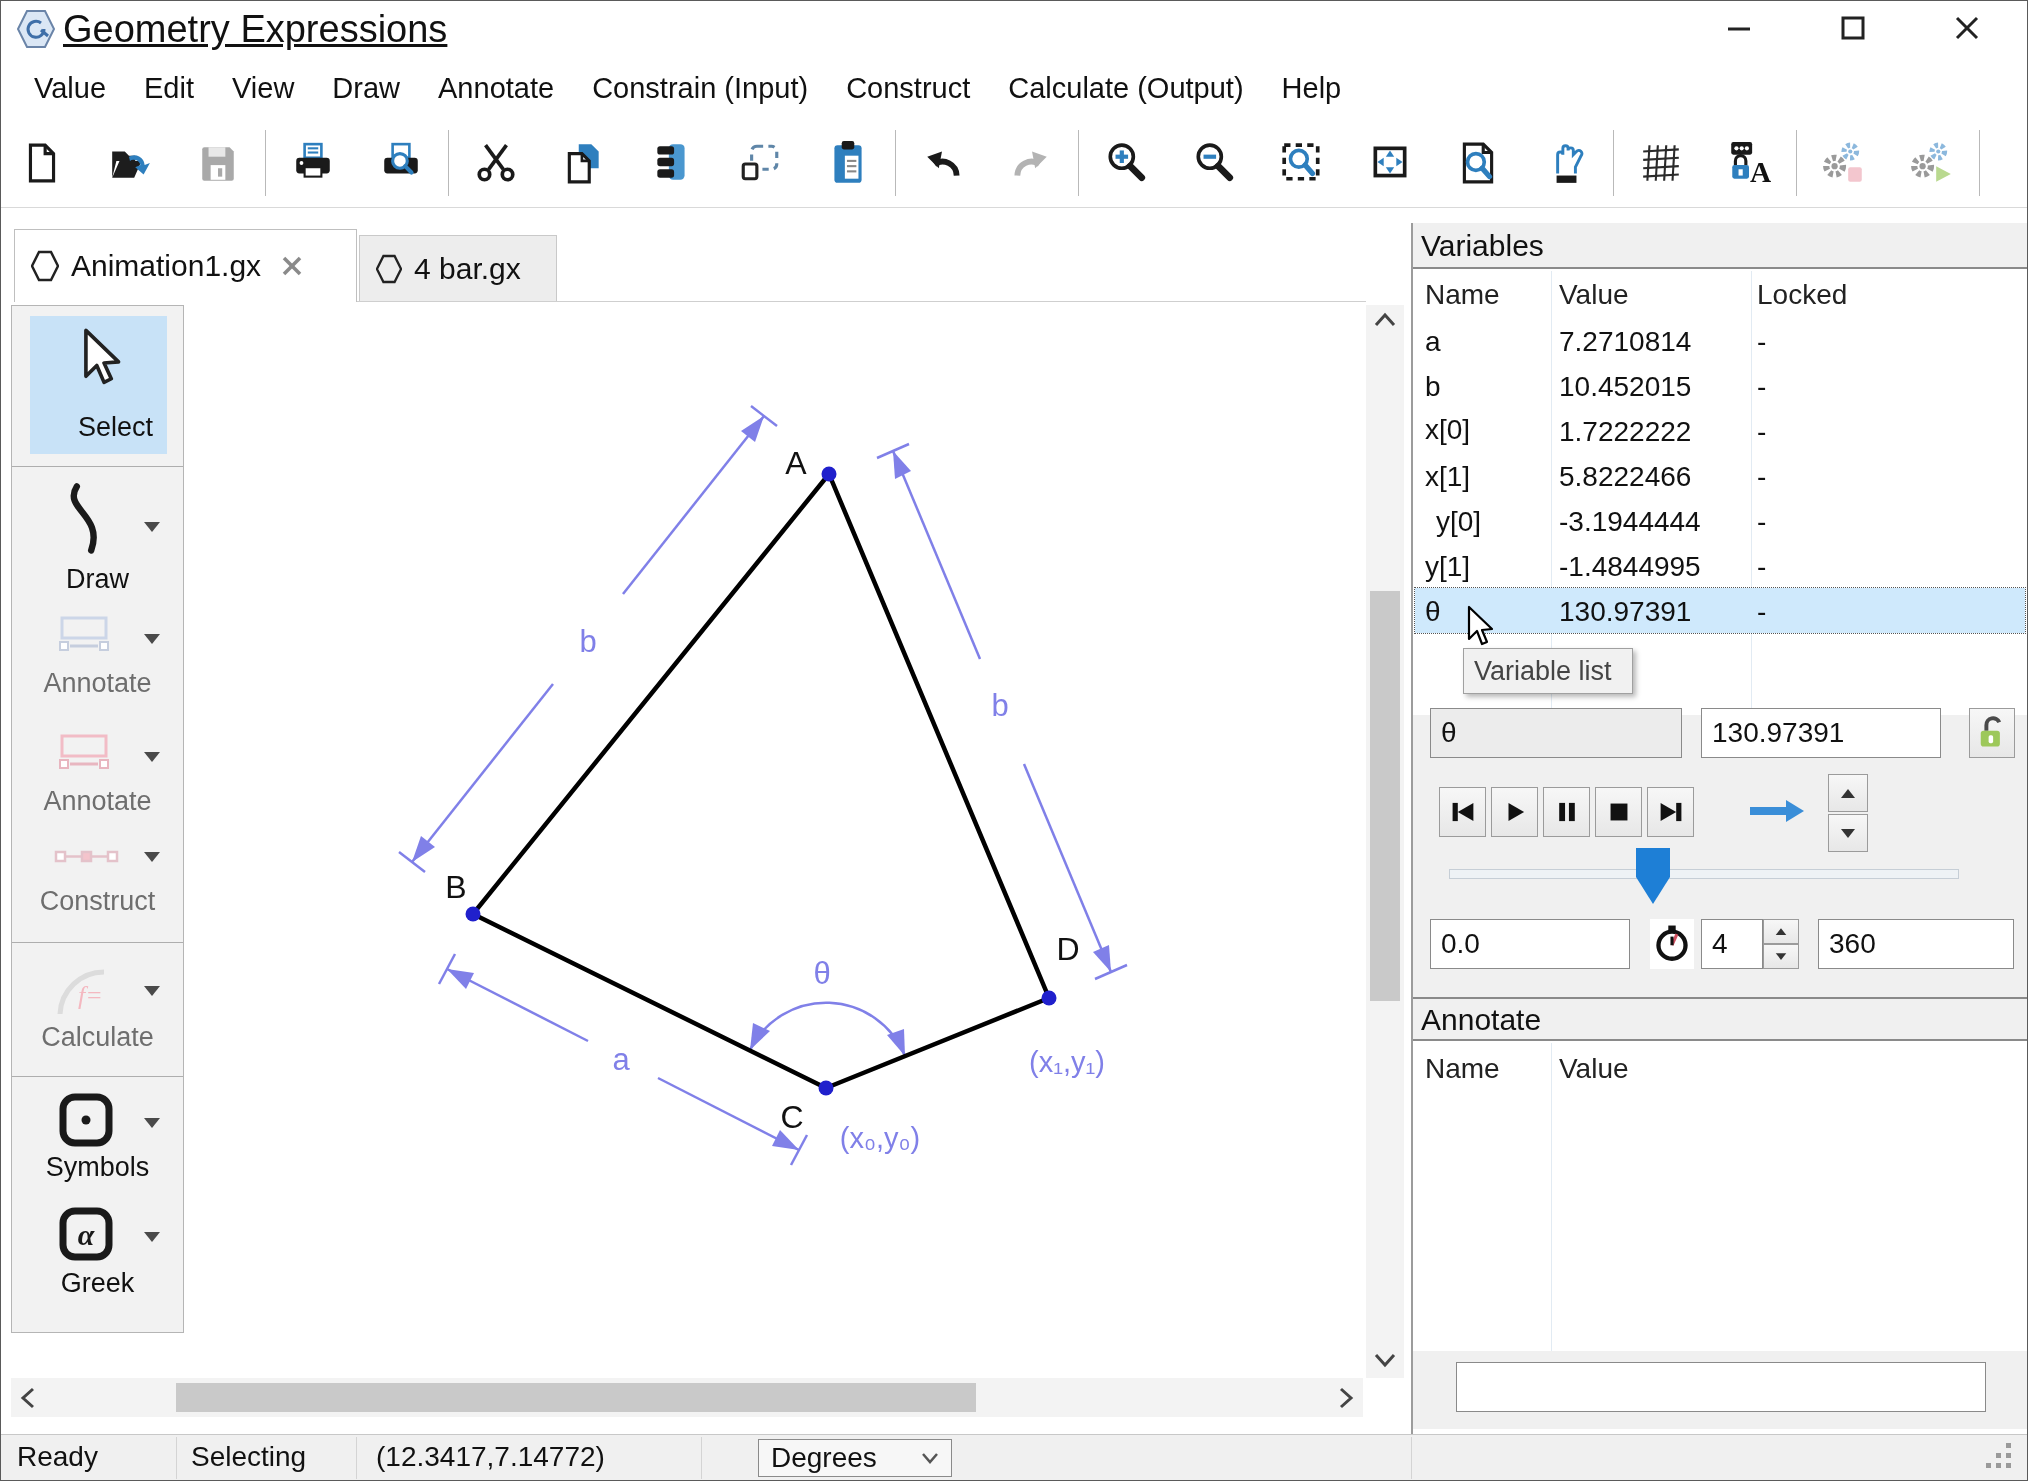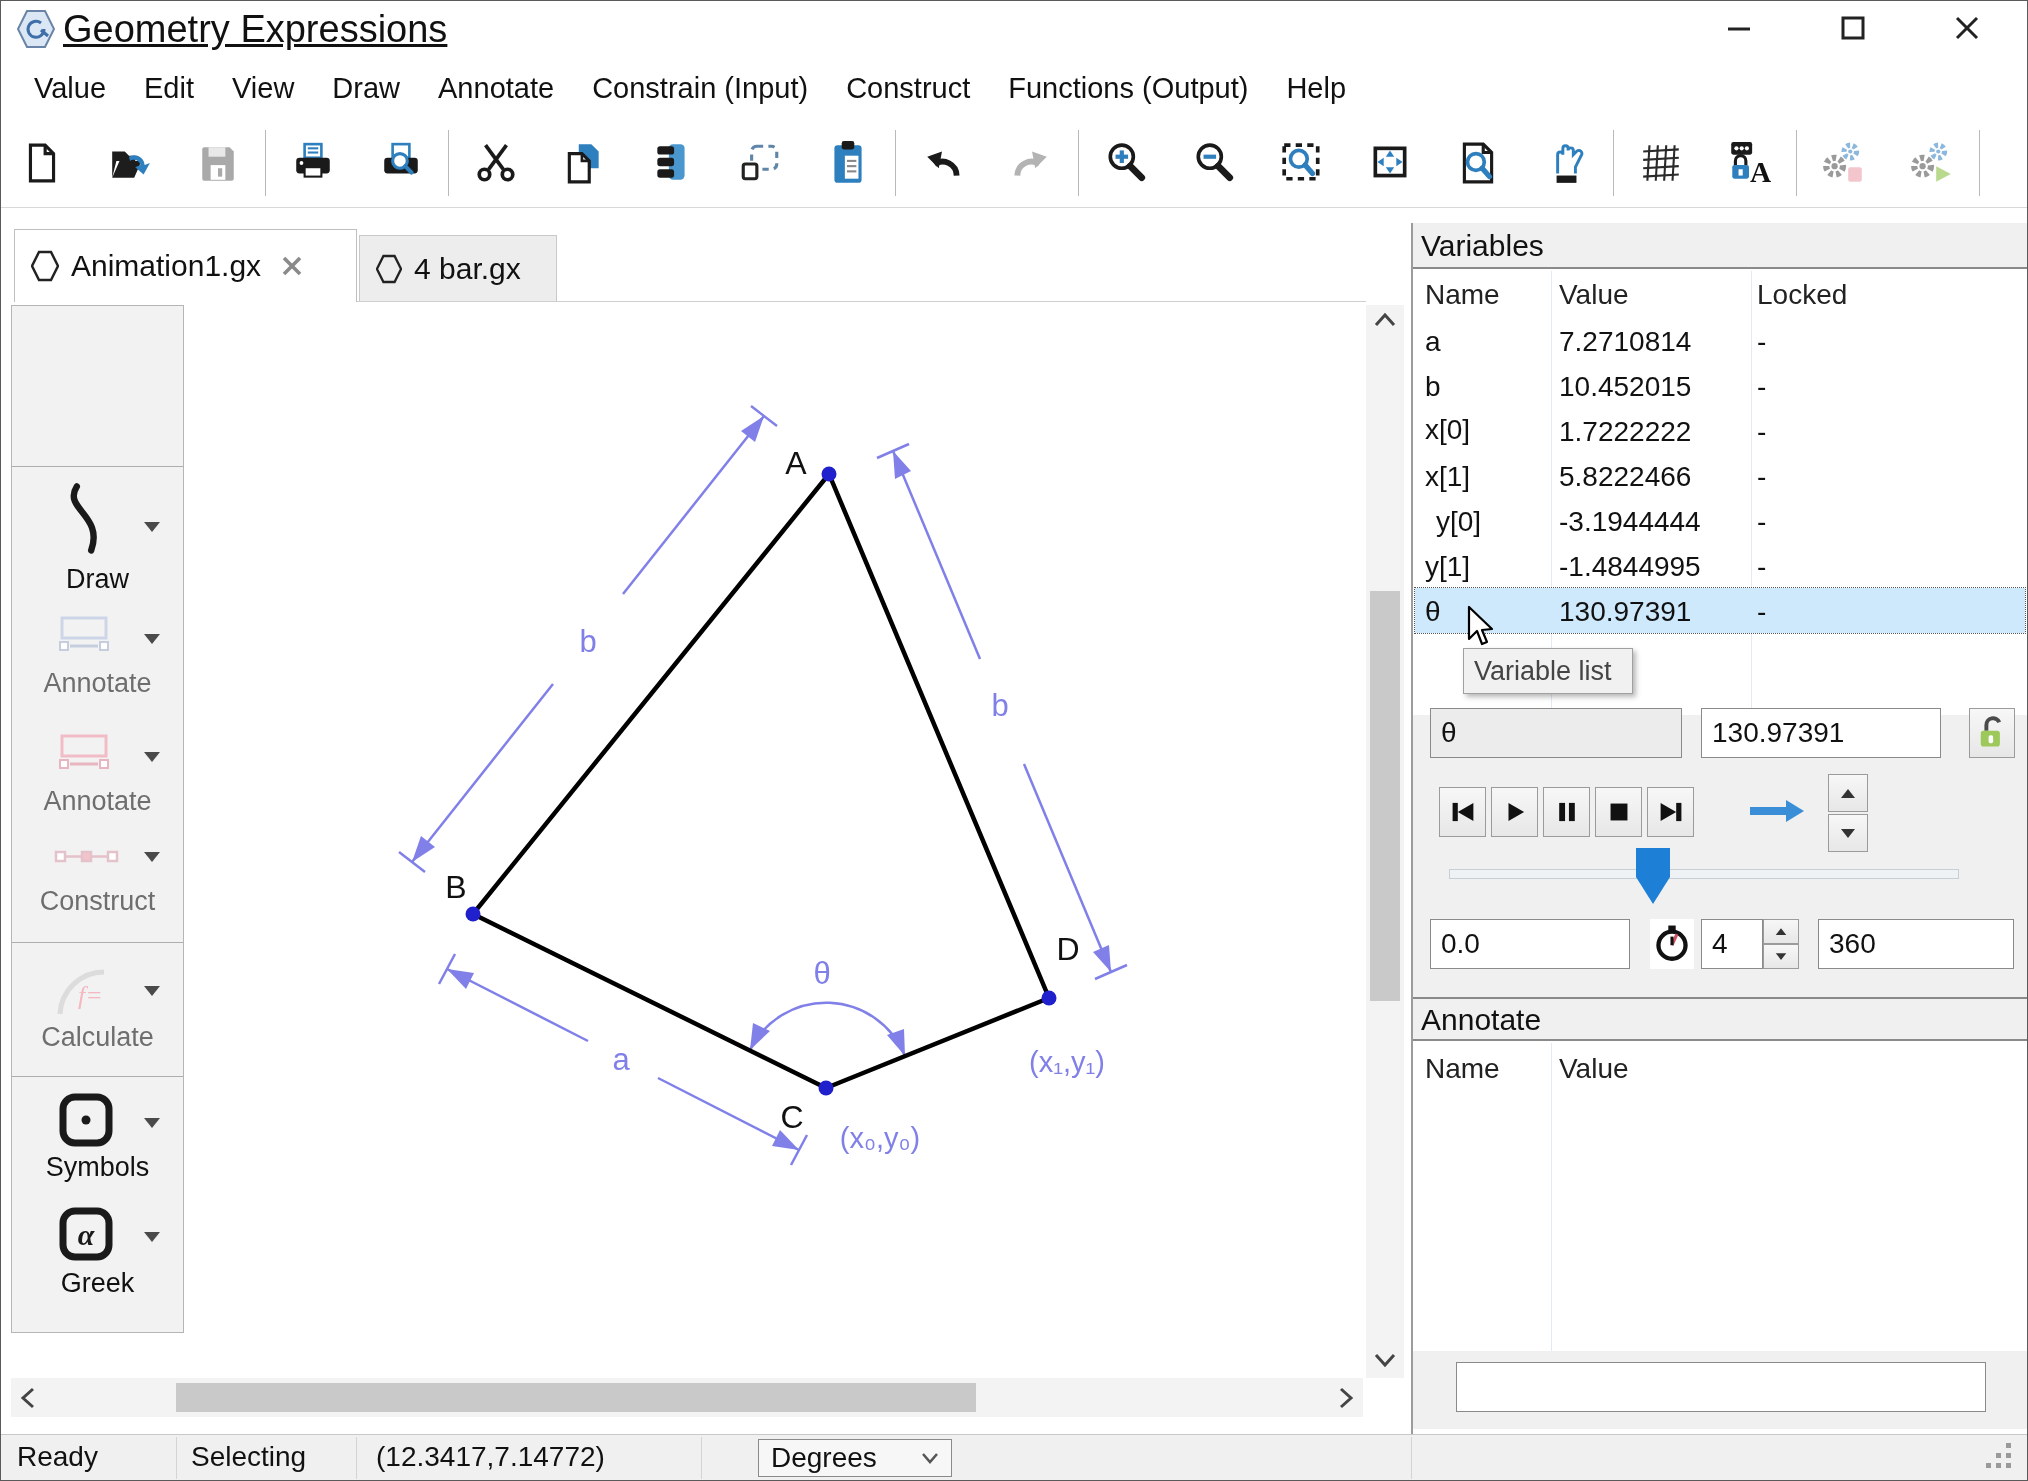--- a/index.html
+++ b/index.html
@@ -99,21 +99,21 @@
   </div>
 
   <div class="abs" id="menubar">
     <div class="menu-item">Value</div>
     <div class="menu-item">Edit</div>
     <div class="menu-item">View</div>
     <div class="menu-item">Draw</div>
     <div class="menu-item">Annotate</div>
     <div class="menu-item">Constrain (Input)</div>
     <div class="menu-item">Construct</div>
-    <div class="menu-item">Functions (Output)</div>
+    <div class="menu-item">Calculate (Output)</div>
     <div class="menu-item">Help</div>
   </div>
 
   <div class="abs" id="toolbar">
     <div class="tgroup">
       <div class="ticon">
         <svg width="42" height="42" viewBox="0 0 40 40">
             <path d="M9 3 h14 l8 8 v26 h-22 z" fill="#fff" stroke="#1a1a1a" stroke-width="3"></path>
             <path d="M23 3 v8 h8" fill="none" stroke="#1a1a1a" stroke-width="3"></path>
           </svg>
@@ -390,20 +390,26 @@
         <text x="816" y="414">b</text>
         <text x="437" y="768">a</text>
         <text x="638" y="682">θ</text>
         <text x="696" y="846" font-size="29">(x₀,y₀)</text>
         <text x="883" y="770" font-size="29">(x₁,y₁)</text>
       </g>
     </svg>
   </div>
 
   <div class="abs" id="sidebar">
+    <div class="abs" id="select-box">
+      <svg class="abs" style="left:43px;top:12px" width="50" height="58" viewBox="0 0 40 48">
+        <path d="M10 2 V40 L19 31 L25 45 L31 42 L25 29 L37 28 Z" fill="#fff" stroke="#222" stroke-width="3" stroke-linejoin="round"></path>
+      </svg>
+      <div class="abs side-label" style="top:96px">Select</div>
+    </div>
     <div class="abs sep" style="top:160px"></div>
 
     <div class="abs" style="left:0;top:172px;width:171px;height:120px">
       <svg class="abs" style="left:44px;top:2px" width="64" height="80" viewBox="0 0 40 50">
         <path d="M13 4 C 4 18 30 22 22 44" fill="none" stroke="#1a1a1a" stroke-width="4" stroke-linecap="round"></path>
       </svg>
       <div class="abs caret" style="left:132px;top:44px"></div>
       <div class="abs side-label" style="top:86px">Draw</div>
     </div>
 

